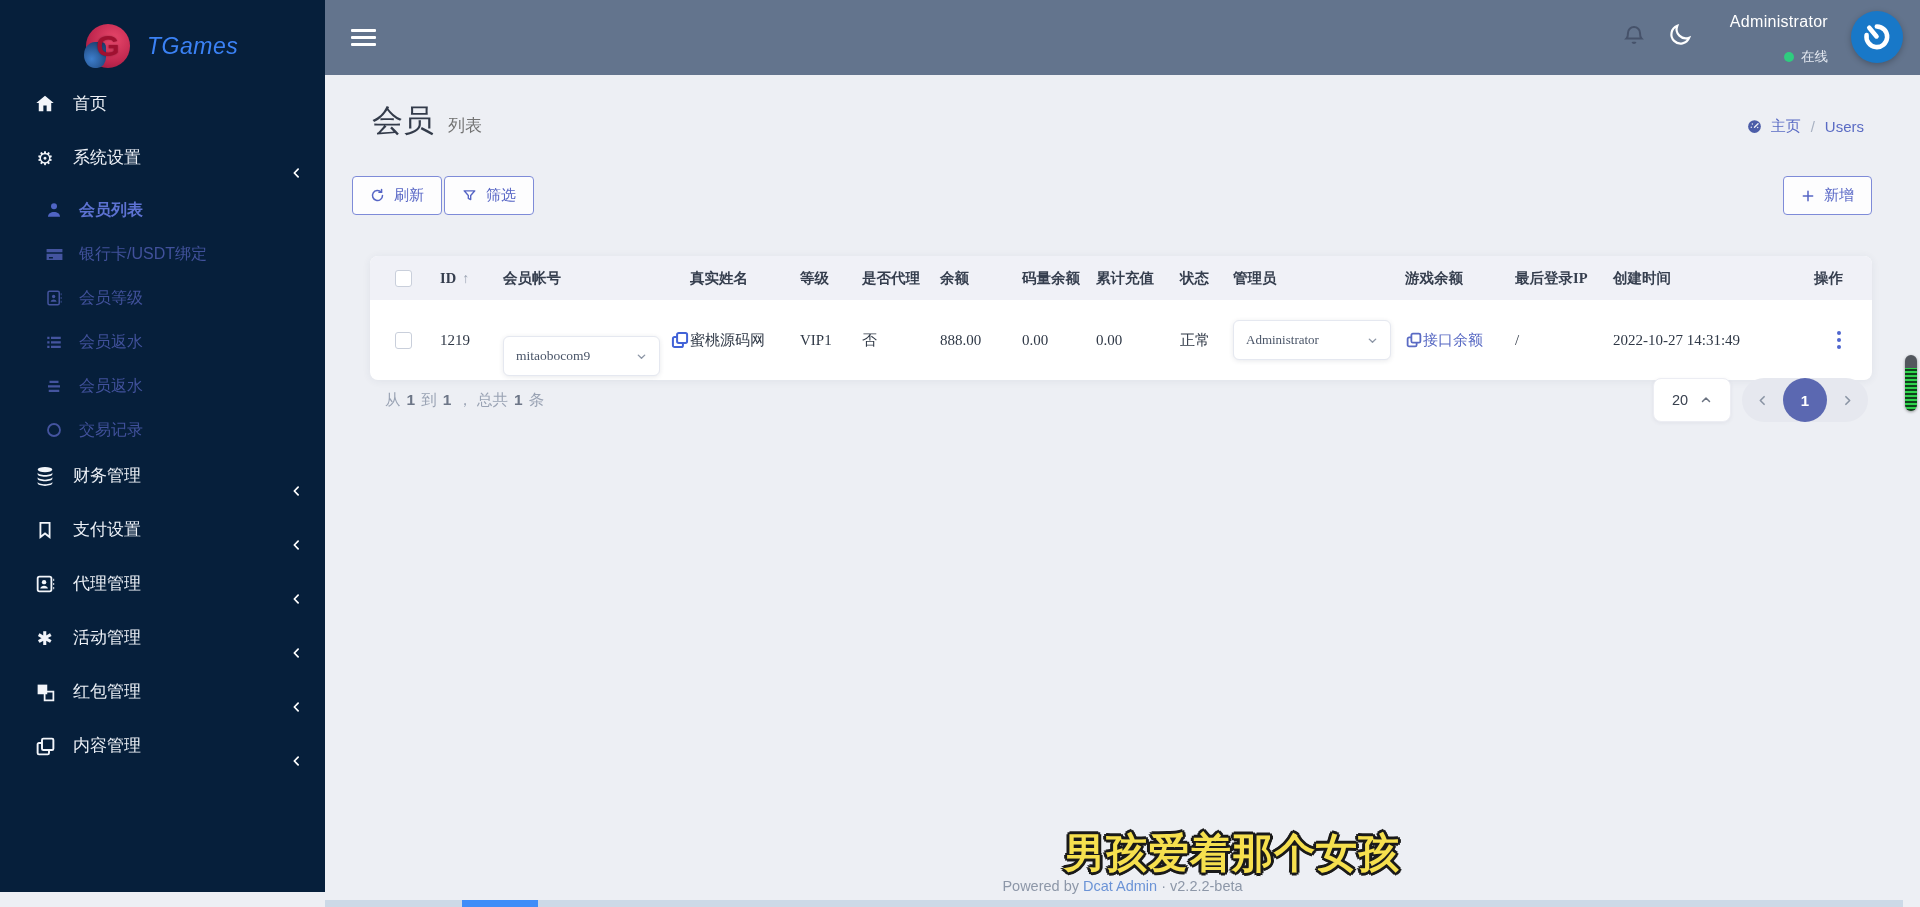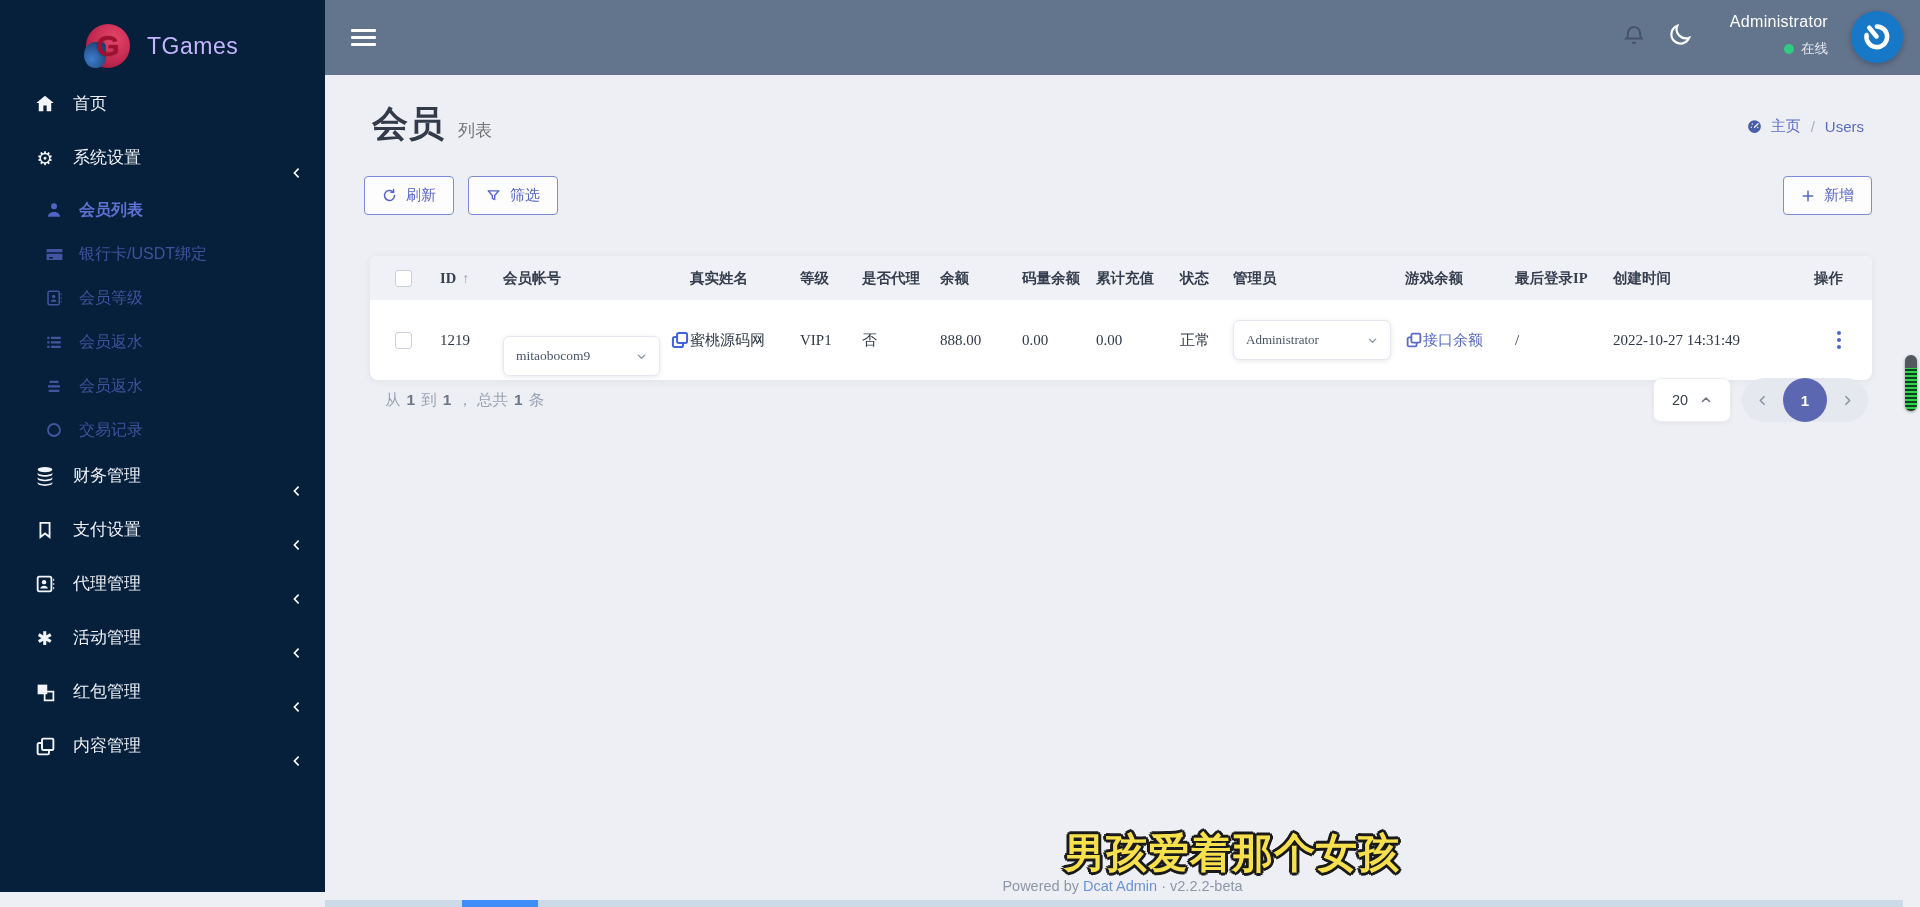--- a/index.html
+++ b/index.html
@@ -13,21 +13,21 @@
   
   .sidebar { position:absolute; left:0; top:0; width:325px; height:892px; background:#061f3b; overflow:hidden; }
   .logo-row { display:flex; align-items:center; gap:17px; padding:24px 0 0 86px; }
   .logo-badge { width:44px; height:44px; border-radius:50%;
     background:radial-gradient(circle at 62% 35%, #e8476b 0%, #c22950 55%, #8e1038 100%);
     position:relative; display:flex; align-items:center; justify-content:center; }
   .logo-badge::before { content:""; position:absolute; left:-2px; bottom:0px; width:22px; height:26px;
     border-radius:50% 20% 40% 50%; background:radial-gradient(circle at 35% 65%, #3d7ecc, #15335f); }
   .logo-g { position:relative; color:#a01030; font-size:30px; font-weight:700; line-height:1;
     text-shadow:0 0 2px rgba(0,0,0,.35); }
-  .logo-text { font-size:23px; color:#c4b5fd; letter-spacing:.5px; }
+  .logo-text { font-size:23px; color:#3b82f6; letter-spacing:.5px;font-style:italic; }
   .menu { margin-top:24px; }
   .m-item { position:relative; height:54px; display:flex; align-items:flex-start; gap:16px;
     padding-left:33px; color:#edf1f7; font-size:17px; cursor:pointer; }
   .m-item .ic { width:24px; height:24px; color:#f2f5fa; flex:0 0 24px; display:flex; align-items:center; justify-content:center; }
   .m-item.parent-open { color:#5b6cc9; }
   .m-item.parent-open .ic { color:#5b6cc9; }
   .m-sub { height:44px; padding-left:44px; font-size:16px; color:#41519b; gap:15px; }
   .m-sub .ic { color:#44549f; width:20px; height:20px; flex:0 0 20px; }
   .m-sub.active { color:#5d72d2; font-weight:700; }
   .m-sub.active .ic { color:#5065c4; }
@@ -36,39 +36,39 @@
 
   
   .topbar { position:absolute; left:325px; top:0; width:1595px; height:75px; background:#63748d; }
   .hamburger { position:absolute; left:26px; top:25px; width:25px; height:25px; display:flex;
     flex-direction:column; justify-content:center; gap:4px; cursor:pointer; }
   .hamburger span { display:block; height:3px; background:#fff; border-radius:1px; }
   .tb-bell { position:absolute; left:1297px; top:23px; color:#46526a; }
   .tb-moon { position:absolute; left:1342px; top:22px; color:#fff; }
   .tb-admin { position:absolute; right:92px; top:13px; text-align:right; color:#fff; }
   .tb-admin-name { font-size:16px; letter-spacing:.3px; }
-  .tb-admin-status { margin-top:9px; font-size:13.5px; color:#e3e8f0; display:flex; align-items:center; justify-content:flex-end; gap:7px; }
+  .tb-admin-status { margin-top:17px; font-size:13.5px; color:#e3e8f0; display:flex; align-items:center; justify-content:flex-end; gap:7px; }
   .dot-online { width:10px; height:10px; border-radius:50%; background:#2fcc7f; display:inline-block; }
   .tb-avatar { position:absolute; right:17px; top:11px; width:52px; height:52px; border-radius:50%;
     background:#1878c8; box-shadow:0 2px 6px rgba(0,0,0,.25); display:flex; align-items:center; justify-content:center; }
   .tb-avatar svg { transform:rotate(-40deg); }
 
   
   .page-title { position:absolute; left:372px; top:100px; display:flex; align-items:baseline; gap:14px; }
-  .page-title .t1 { font-size:36px; font-weight:700; color:#333b4a; }
+  .page-title .t1 { font-size:31px; font-weight:400; color:#333b4a; }
   .page-title .t2 { font-size:17px; color:#737373; }
   .breadcrumb { position:absolute; right:56px; top:117px; display:flex; align-items:center; gap:8px;
     font-size:15px; color:#5a6bc4; }
   .breadcrumb .sep { color:#a8b1c2; padding:0 2px; }
   .bc-ico { color:#4c5da8; }
 
   .btn { display:inline-flex; align-items:center; gap:9px; height:39px; padding:0 17px;
     border:1px solid #7e8bd8; border-radius:4px; background:#fdfdfe; color:#5665c5;
     font-size:15px; cursor:pointer; }
-  .toolbar { position:absolute; left:364px; top:176px; display:flex; gap:14px; }
+  .toolbar { position:absolute; left:352px; top:176px; display:flex; gap:2px; }
   .add-btn { position:absolute; right:48px; top:176px; }
 
   
   .card { position:absolute; left:370px; top:256px; width:1502px; border-radius:8px;
     background:#fff; box-shadow:0 1px 8px rgba(40,50,80,.07);font-family:Liberation Serif, serif; }
   .trow { display:grid; align-items:center; padding:0 25px;
     grid-template-columns:45px 63px 187px 110px 62px 78px 82px 74px 84px 53px 172px 110px 98px 197px 1fr; }
   .thead { height:44px; background:#f0f1f7; border-radius:8px 8px 0 0;
     font-size:14.5px; font-weight:700; color:#353e4e; }
   .tbody { height:80px; font-size:15px; color:#2f3846; }

